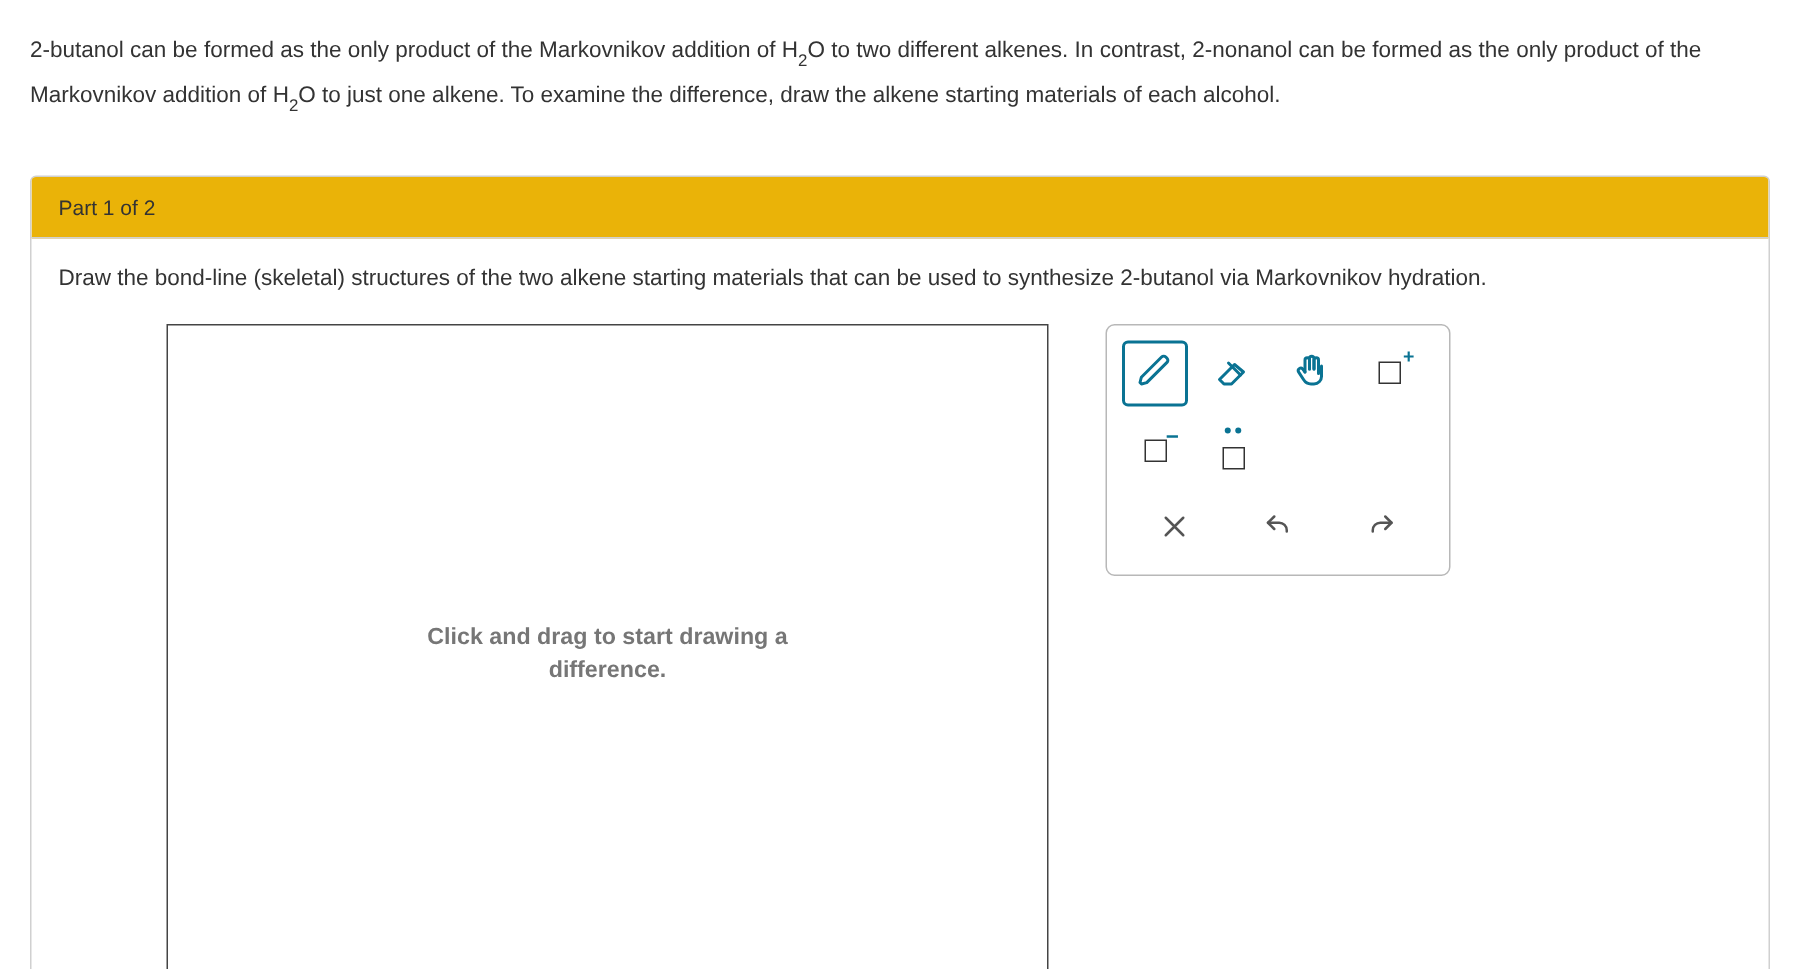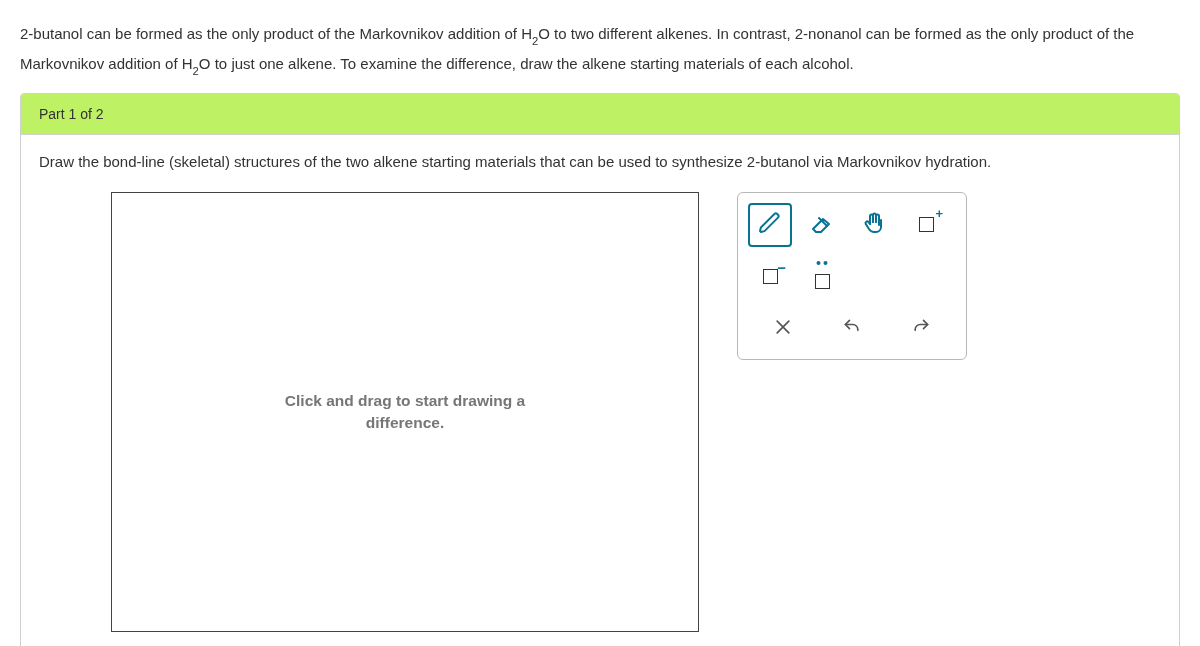--- a/index.html
+++ b/index.html
@@ -1,20 +1,20 @@
 <!DOCTYPE html>
 <html><head>
   <meta charset="utf-8">
   <style>
     * { box-sizing: border-box; margin: 0; padding: 0; }
     body { font-family: Arial, Helvetica, sans-serif; font-size: 15px; color: #333; background: #fff; padding: 20px; width: 1200px; }
-    .intro { line-height: 1.9; margin-bottom: 12px; }
+    .intro { line-height: 1.9; margin-bottom: 36px; }
     .sub { font-size: 0.75em; vertical-align: sub; position: relative; top: 0.15em; }
     .panel { border: 1px solid #d0d0d0; border-radius: 4px; overflow: hidden; }
-    .panel-header { background: #bef264; padding: 12px 18px; font-size: 14px; border-bottom: 1px solid #d0d0d0; }
+    .panel-header { background: #eab308; padding: 12px 18px; font-size: 14px; border-bottom: 1px solid #d0d0d0; }
     .panel-body { padding: 18px 18px 24px 18px; }
     .instruction { font-size: 15px; margin-bottom: 22px; }
     .row { display: flex; align-items: flex-start; gap: 38px; }
     .canvas { width: 588px; height: 440px; border: 1px solid #444; margin-left: 72px; background: #fff; display: flex; align-items: center; justify-content: center; }
     .placeholder { color: #767676; font-weight: bold; font-size: 15.5px; text-align: center; line-height: 1.4; }
     .palette { border: 1px solid #b8b8b8; border-radius: 6px; padding: 10px; width: 230px; background: #fff; }
     .palette-grid { display: grid; grid-template-columns: repeat(4, 44px); grid-auto-rows: 44px; gap: 8px; }
     .tool { display: flex; align-items: center; justify-content: center; border-radius: 4px; cursor: pointer; color: #0a7393; position: relative; }
     .tool.selected { border: 2px solid #0a7393; }
     .tool svg { width: 24px; height: 24px; }

